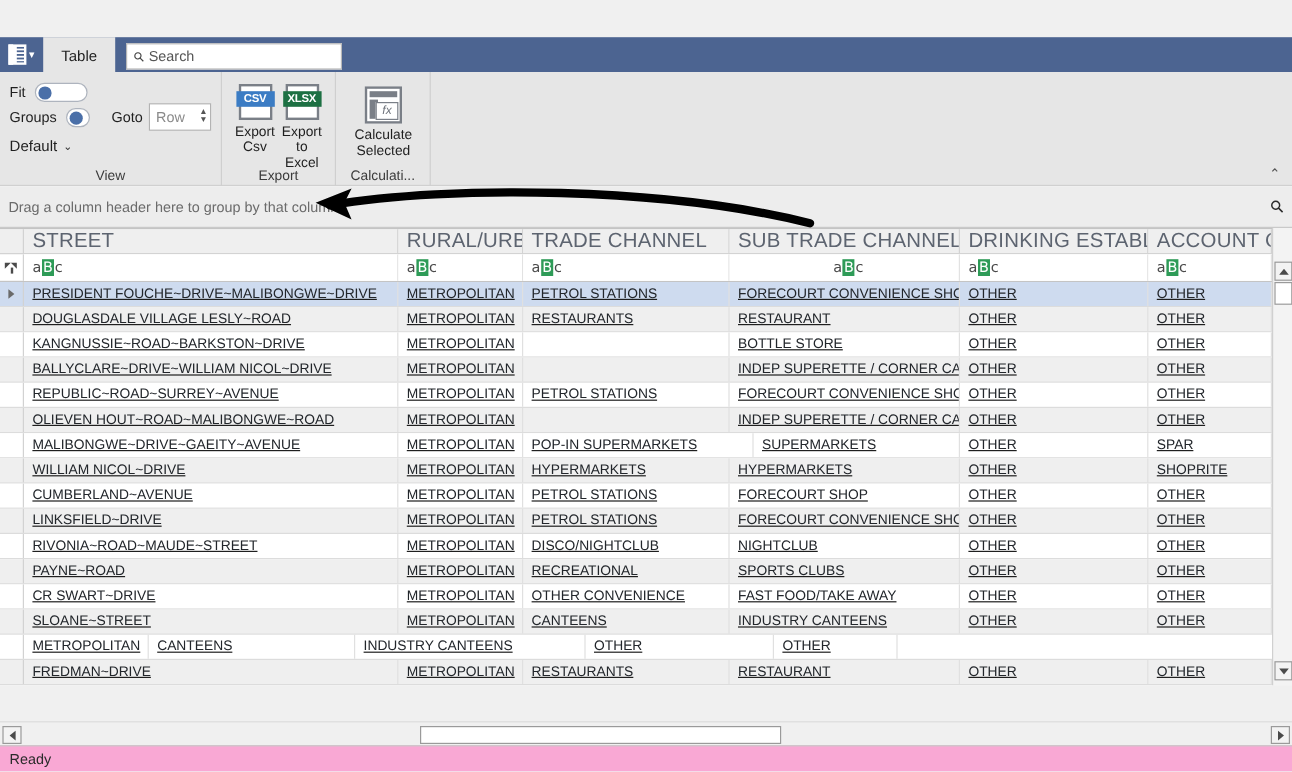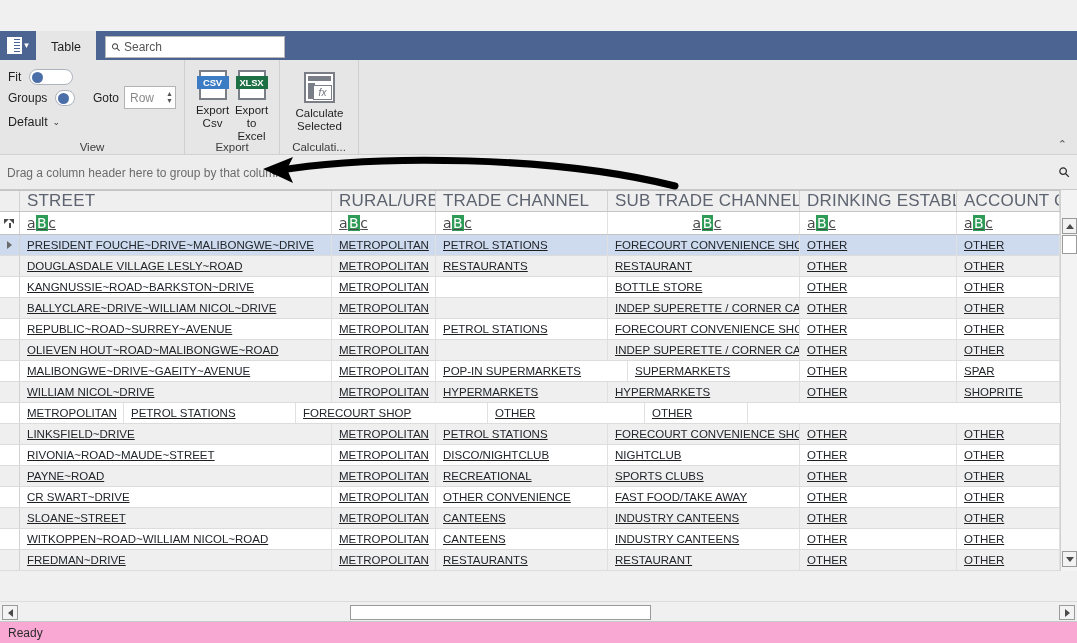--- a/index.html
+++ b/index.html
@@ -195,21 +195,21 @@
   .filter-row {
     display: flex; height: 23px; background: #ffffff;
     border-bottom: 1px solid #c4c4c4;
   }
   .fcell {
     display: flex; align-items: center; padding-left: 7px;
     border-right: 1px solid #e2e2e2; background: #ffffff;
   }
   .abc {
     display: inline-flex; align-items: center; height: 11px;
-    font-size: 14px; font-family: "DejaVu Sans", sans-serif; color: #4a4a4a; text-decoration: underline;
+    font-size: 12px; font-family: "DejaVu Sans", sans-serif; color: #4a4a4a;
   }
   .abc b {
     background: #2e9b57; color: #ffffff; padding: 0 1px; margin: 0 0.5px;
     font-weight: normal;
   }
   .funnel {
     width: 11px; height: 9px; position: relative; margin: 0 auto;
   }
   .funnel::before {
     content: ""; position: absolute; top: 0; left: 0;
@@ -546,20 +546,21 @@
           <div class="rowindicator"></div>
           <div class="cell" style="width: 312px;">WILLIAM NICOL~DRIVE</div>
           <div class="cell" style="width: 104px;">METROPOLITAN</div>
           <div class="cell" style="width: 172px;">HYPERMARKETS</div>
           <div class="cell" style="width: 192px;">HYPERMARKETS</div>
           <div class="cell" style="width: 157px;">OTHER</div>
           <div class="cell" style="width: 103px;">SHOPRITE</div>
         </div>
         <div class="row odd">
           <div class="rowindicator"></div>
+          <div class="cell" style="width: 312px;">CUMBERLAND~AVENUE</div>
           <div class="cell" style="width: 104px;">METROPOLITAN</div>
           <div class="cell" style="width: 172px;">PETROL STATIONS</div>
           <div class="cell" style="width: 192px;">FORECOURT SHOP</div>
           <div class="cell" style="width: 157px;">OTHER</div>
           <div class="cell" style="width: 103px;">OTHER</div>
         </div>
         <div class="row even">
           <div class="rowindicator"></div>
           <div class="cell" style="width: 312px;">LINKSFIELD~DRIVE</div>
           <div class="cell" style="width: 104px;">METROPOLITAN</div>
@@ -599,21 +600,20 @@
           <div class="rowindicator"></div>
           <div class="cell" style="width: 312px;">SLOANE~STREET</div>
           <div class="cell" style="width: 104px;">METROPOLITAN</div>
           <div class="cell" style="width: 172px;">CANTEENS</div>
           <div class="cell" style="width: 192px;">INDUSTRY CANTEENS</div>
           <div class="cell" style="width: 157px;">OTHER</div>
           <div class="cell" style="width: 103px;">OTHER</div>
         </div>
         <div class="row odd">
           <div class="rowindicator"></div>
-          <div class="cell" style="width: 312px;">WITKOPPEN~ROAD~WILLIAM NICOL~ROAD</div>
           <div class="cell" style="width: 104px;">METROPOLITAN</div>
           <div class="cell" style="width: 172px;">CANTEENS</div>
           <div class="cell" style="width: 192px;">INDUSTRY CANTEENS</div>
           <div class="cell" style="width: 157px;">OTHER</div>
           <div class="cell" style="width: 103px;">OTHER</div>
         </div>
         <div class="row even">
           <div class="rowindicator"></div>
           <div class="cell" style="width: 312px;">FREDMAN~DRIVE</div>
           <div class="cell" style="width: 104px;">METROPOLITAN</div>

